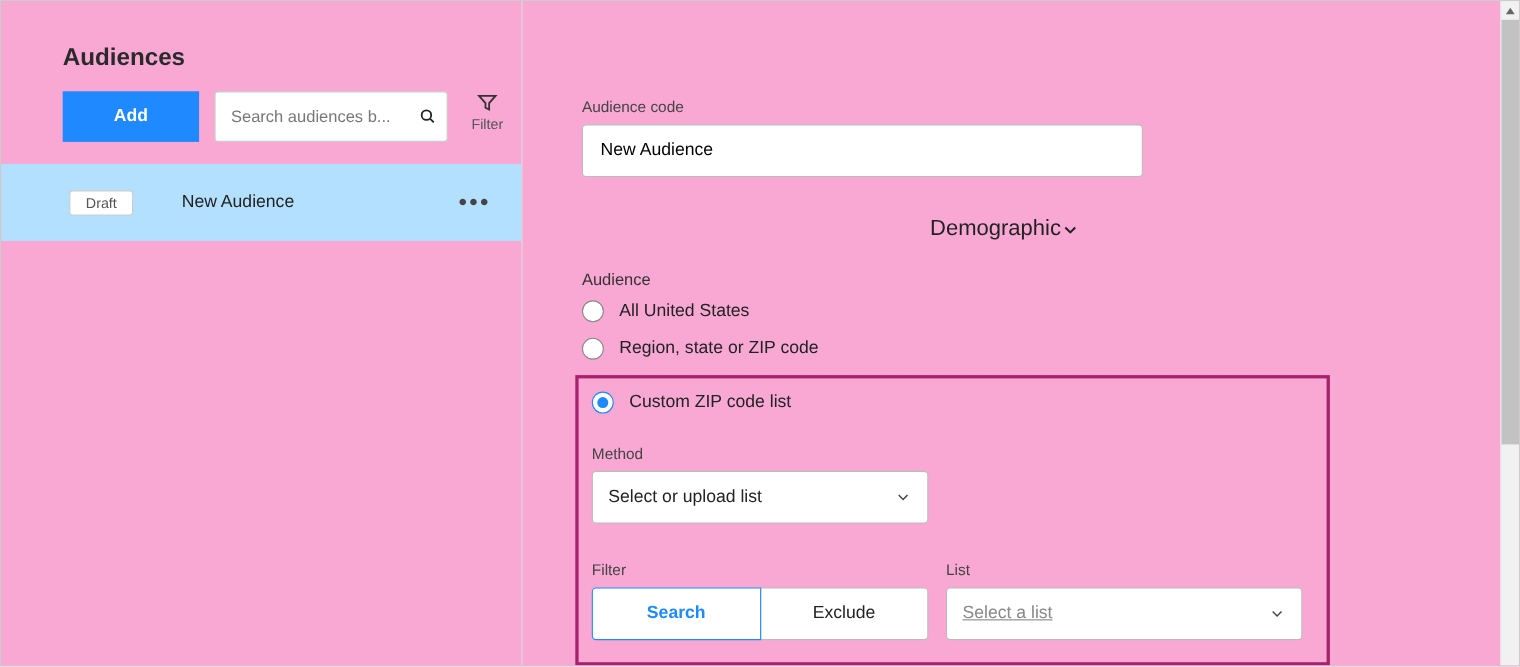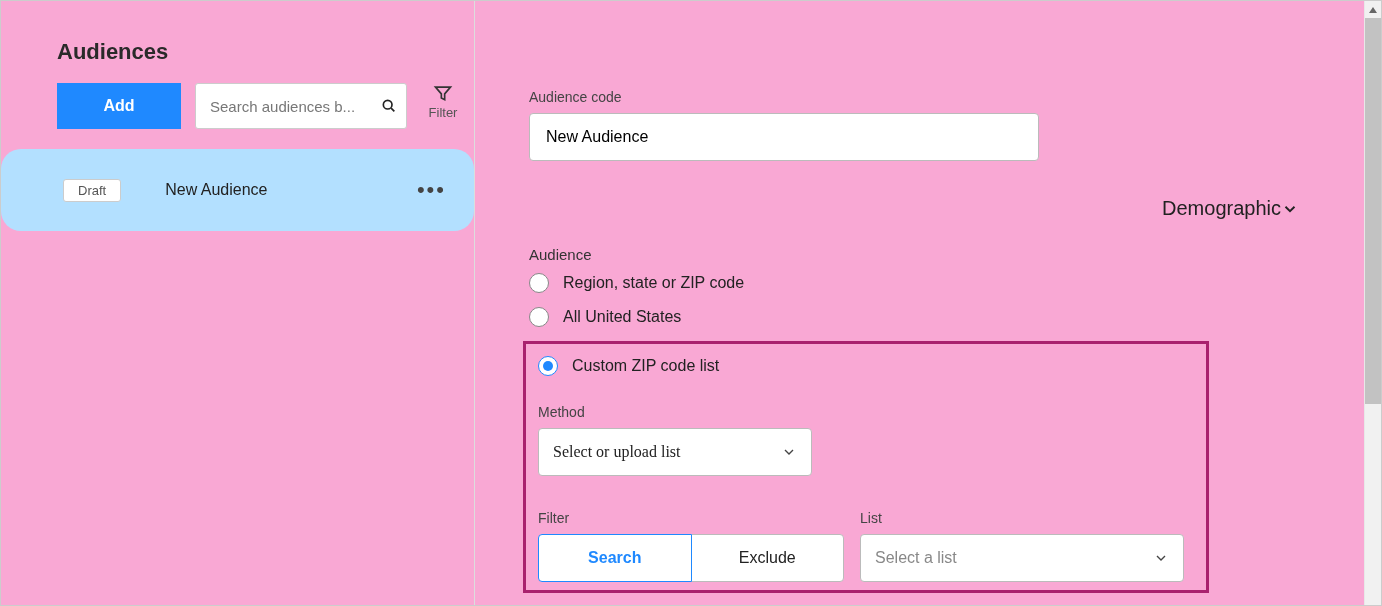--- a/index.html
+++ b/index.html
@@ -85,27 +85,26 @@
     color: #555;
     font-size: 13px;
     width: 44px;
   }
   .filter-btn svg { width: 20px; height: 20px; stroke: #333; }
   .list {
     margin-top: 8px;
   }
   .list-row {
     background: #b3e0ff;
-    height: 82px;
+    height: 70px;
     display: flex;
     align-items: center;
     padding: 0 20px 0 62px;
     position: relative;
     cursor: pointer;
-    border-radius: 20px;
   }
   .badge {
     background: #fff;
     border: 1px solid #ccc;
     border-radius: 3px;
     font-size: 13px;
     color: #555;
     padding: 3px 14px;
     margin-right: 44px;
     cursor: default;
@@ -142,21 +141,21 @@
     height: 48px;
     border: 1px solid #bbb;
     border-radius: 4px;
     padding: 0 16px;
     font-size: 16px;
     margin-bottom: 36px;
   }
   .section-header {
     display: flex;
     align-items: center;
-    justify-content: flex-end;
+    justify-content: center;
     width: 770px;
     cursor: pointer;
     margin-bottom: 26px;
   }
   .section-title {
     font-size: 20px;
     color: #222;
   }
   .chev { width: 18px; height: 18px; }
   .sub-label {
@@ -186,40 +185,39 @@
     border-color: #1f89ff;
   }
   .radio-circle.selected::after {
     content: "";
     width: 10px; height: 10px;
     background: #1f89ff;
     border-radius: 50%;
   }
   .highlight-box {
     border: 3px solid #a9216e;
-    padding: 10px 14px 8px 6px;
+    padding: 10px 14px 20px 6px;
     margin-left: -6px;
     width: 686px;
   }
   .highlight-box .radio-row { margin-left: 6px; margin-bottom: 28px; margin-top: 2px; }
   .inner-group { margin-left: 6px; }
   .dropdown {
-    width: 274px;
+    width: 306px;
     height: 48px;
     border: 1px solid #bbb;
     border-radius: 4px;
     padding: 0 14px;
     display: flex;
     align-items: center;
     justify-content: space-between;
     cursor: pointer;
     font-size: 16px;
     margin-bottom: 34px;
     background: #fff;
-    font-family: Liberation Serif, serif;
   }
   .fl-row {
     display: flex;
     gap: 16px;
     margin-left: 6px;
   }
   .fl-col { display: flex; flex-direction: column; }
   .toggle-pair {
     display: flex;
     width: 306px;
@@ -250,20 +248,21 @@
     border: 1px solid #bbb;
     border-radius: 4px;
     padding: 0 14px;
     display: flex;
     align-items: center;
     justify-content: space-between;
     cursor: pointer;
     font-size: 16px;
     background: #fff;
     color: #888;
+    text-decoration: underline;
   }
   
   .scrollbar {
     position: absolute;
     right: 0; top: 0;
     width: 17px;
     height: 100%;
     background: #f1f1f1;
     border-left: 1px solid #e8e8e8;
   }
@@ -328,25 +327,25 @@
         <span class="section-title">Demographic</span>
         <svg class="chev" viewBox="0 0 24 24" fill="none" stroke="#222" stroke-width="2.5">
           <polyline points="6 9 12 15 18 9"></polyline>
         </svg>
       </div>
 
       <div class="sub-label">Audience</div>
 
       <div class="radio-row">
         <span class="radio-circle"></span>
-        <span>Region, state or ZIP code</span>
+        <span>All United States</span>
       </div>
       <div class="radio-row">
         <span class="radio-circle"></span>
-        <span>All United States</span>
+        <span>Region, state or ZIP code</span>
       </div>
 
       <div class="highlight-box">
         <div class="radio-row">
           <span class="radio-circle selected"></span>
           <span>Custom ZIP code list</span>
         </div>
 
         <div class="inner-group">
           <div class="label">Method</div>

